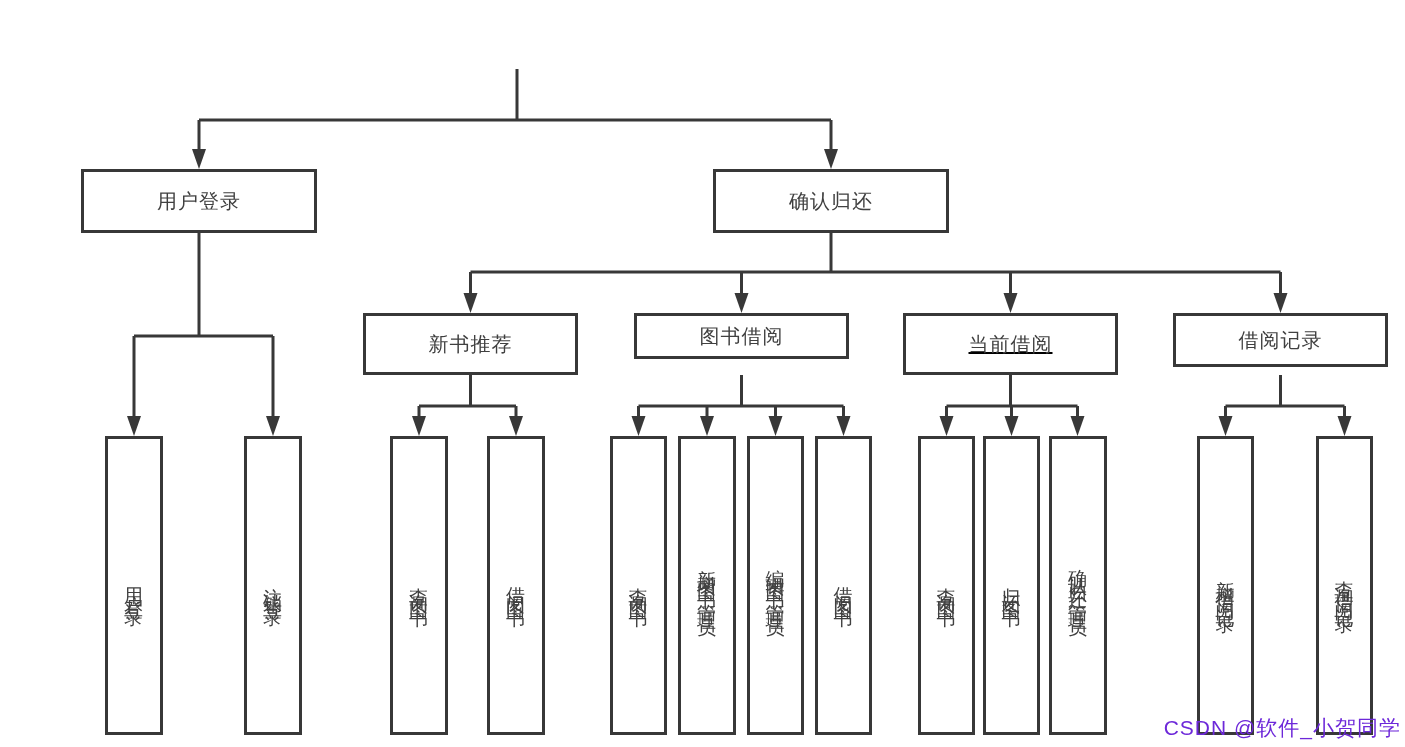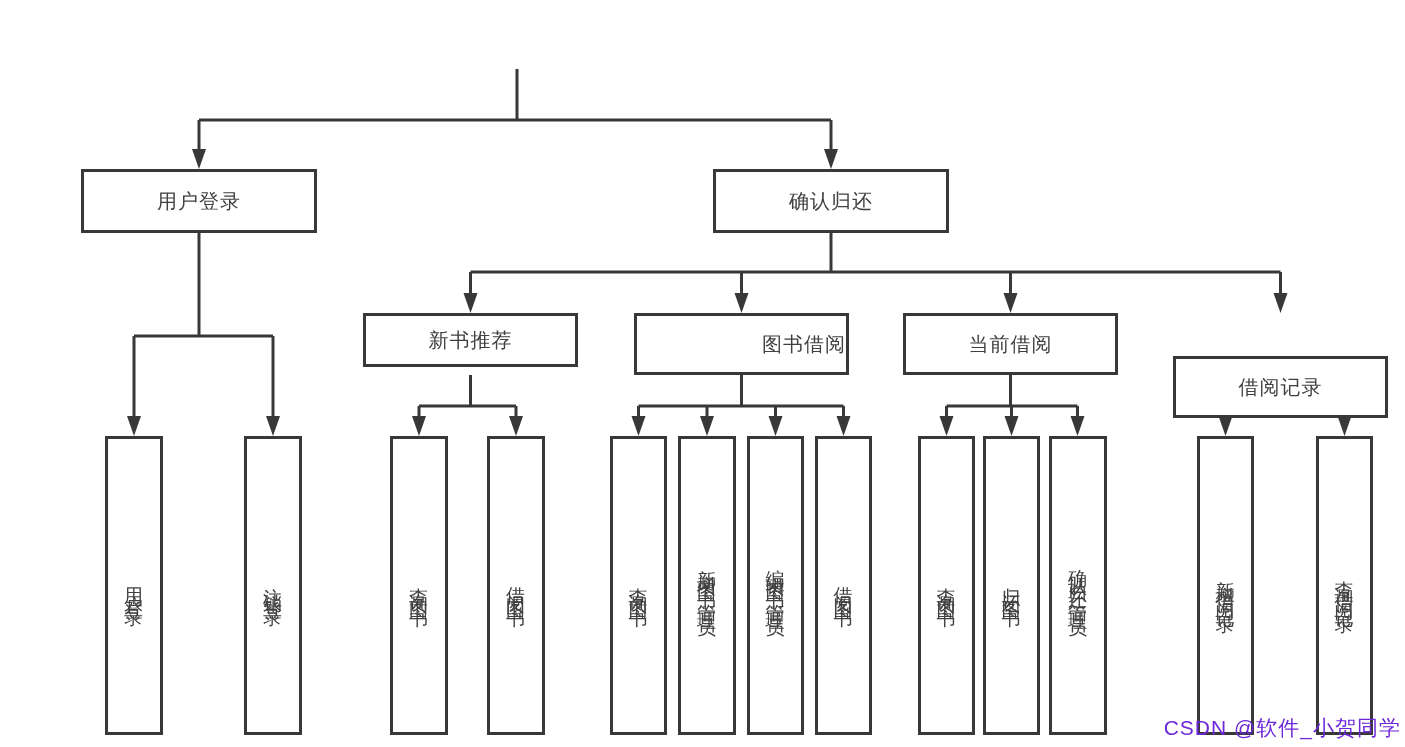--- a/index.html
+++ b/index.html
@@ -100,30 +100,30 @@
   </svg>
 
 
   <div class="hbox" style="left:81px; top:169px; width:236px; height:64px;">
     <span class="label">用户登录</span>
   </div>
   <div class="hbox" style="left:713px; top:169px; width:236px; height:64px;">
     <span class="label">确认归还</span>
   </div>
 
-  <div class="hbox" style="left:363px; top:313px; width:215px; height:54px;text-align:center;">
+  <div class="hbox" style="left:363px; top:313px; width:215px; height:62px;text-align:center;">
     <span class="label">新书推荐</span>
   </div>
-  <div class="hbox" style="left:634px; top:313px; width:215px; height:62px;justify-content:flex-end;">
+  <div class="hbox" style="left:634px; top:313px; width:215px; height:46px;">
     <span class="label">图书借阅</span>
   </div>
-  <div class="hbox" style="left:903px; top:313px; width:215px; height:62px;">
+  <div class="hbox" style="left:903px; top:313px; width:215px; height:62px;text-decoration:underline;">
     <span class="label">当前借阅</span>
   </div>
-  <div class="hbox" style="left:1173px; top:313px; width:215px; height:62px;margin-top:43px;">
+  <div class="hbox" style="left:1173px; top:313px; width:215px; height:54px;">
     <span class="label">借阅记录</span>
   </div>
 
   <div class="vbox" style="left:105px; width:58px;">
     <span class="vtext">用户登录</span>
   </div>
   <div class="vbox" style="left:244px; width:58px;">
     <span class="vtext">注销登录</span>
   </div>
 

